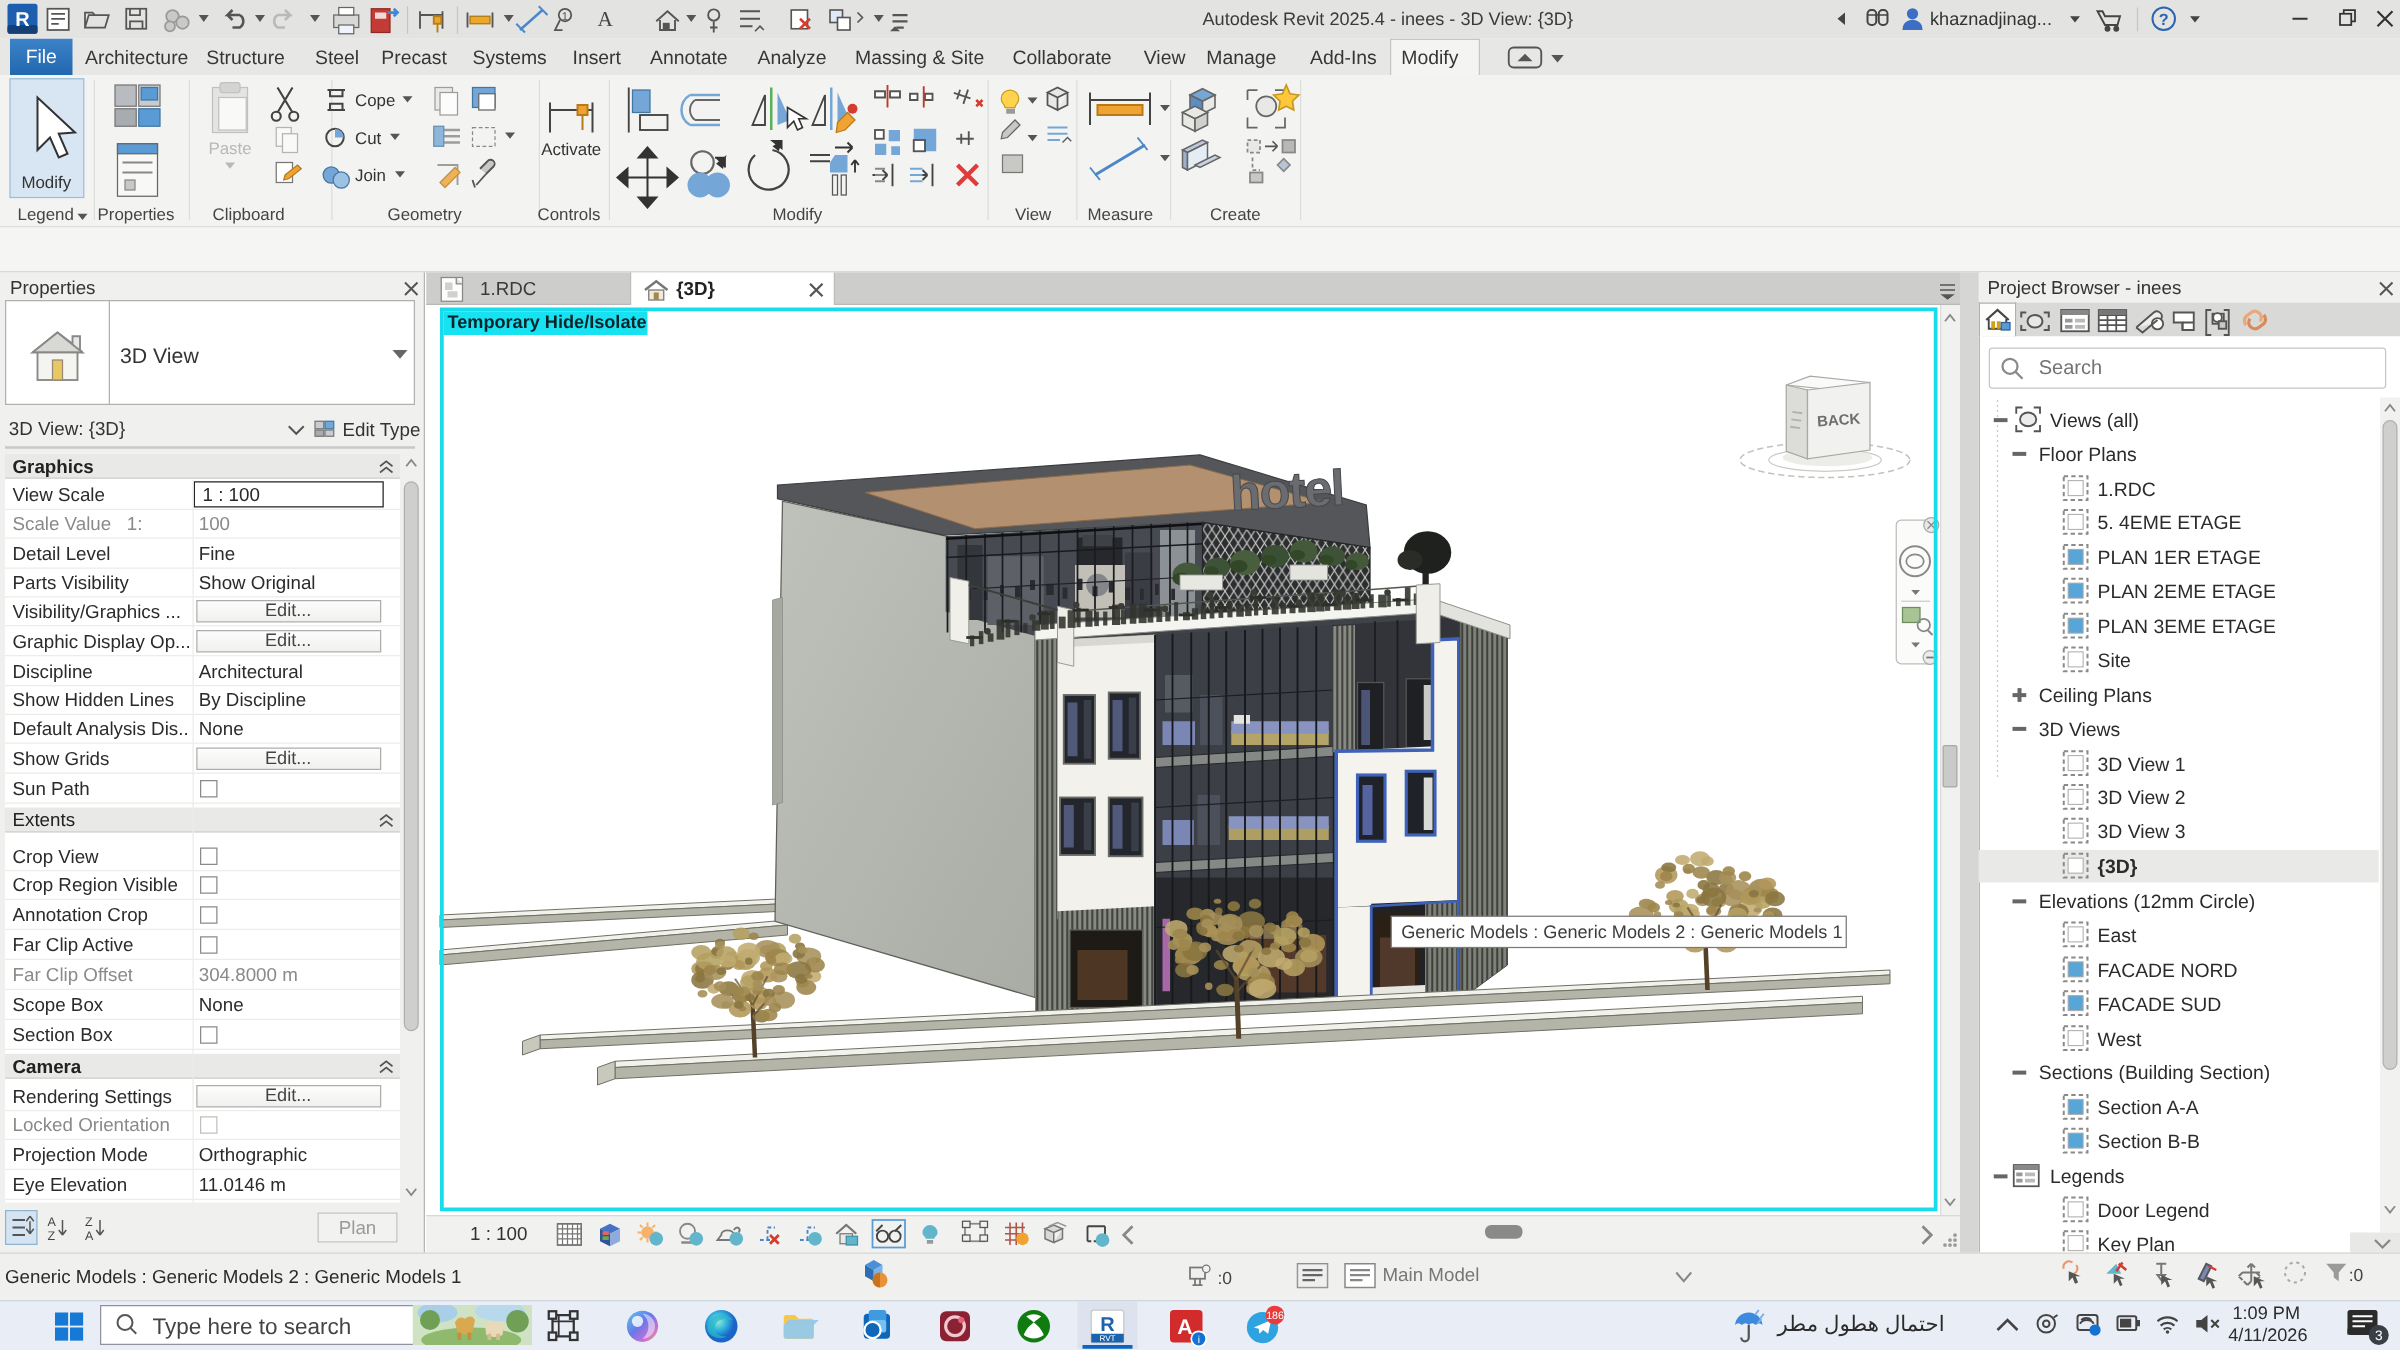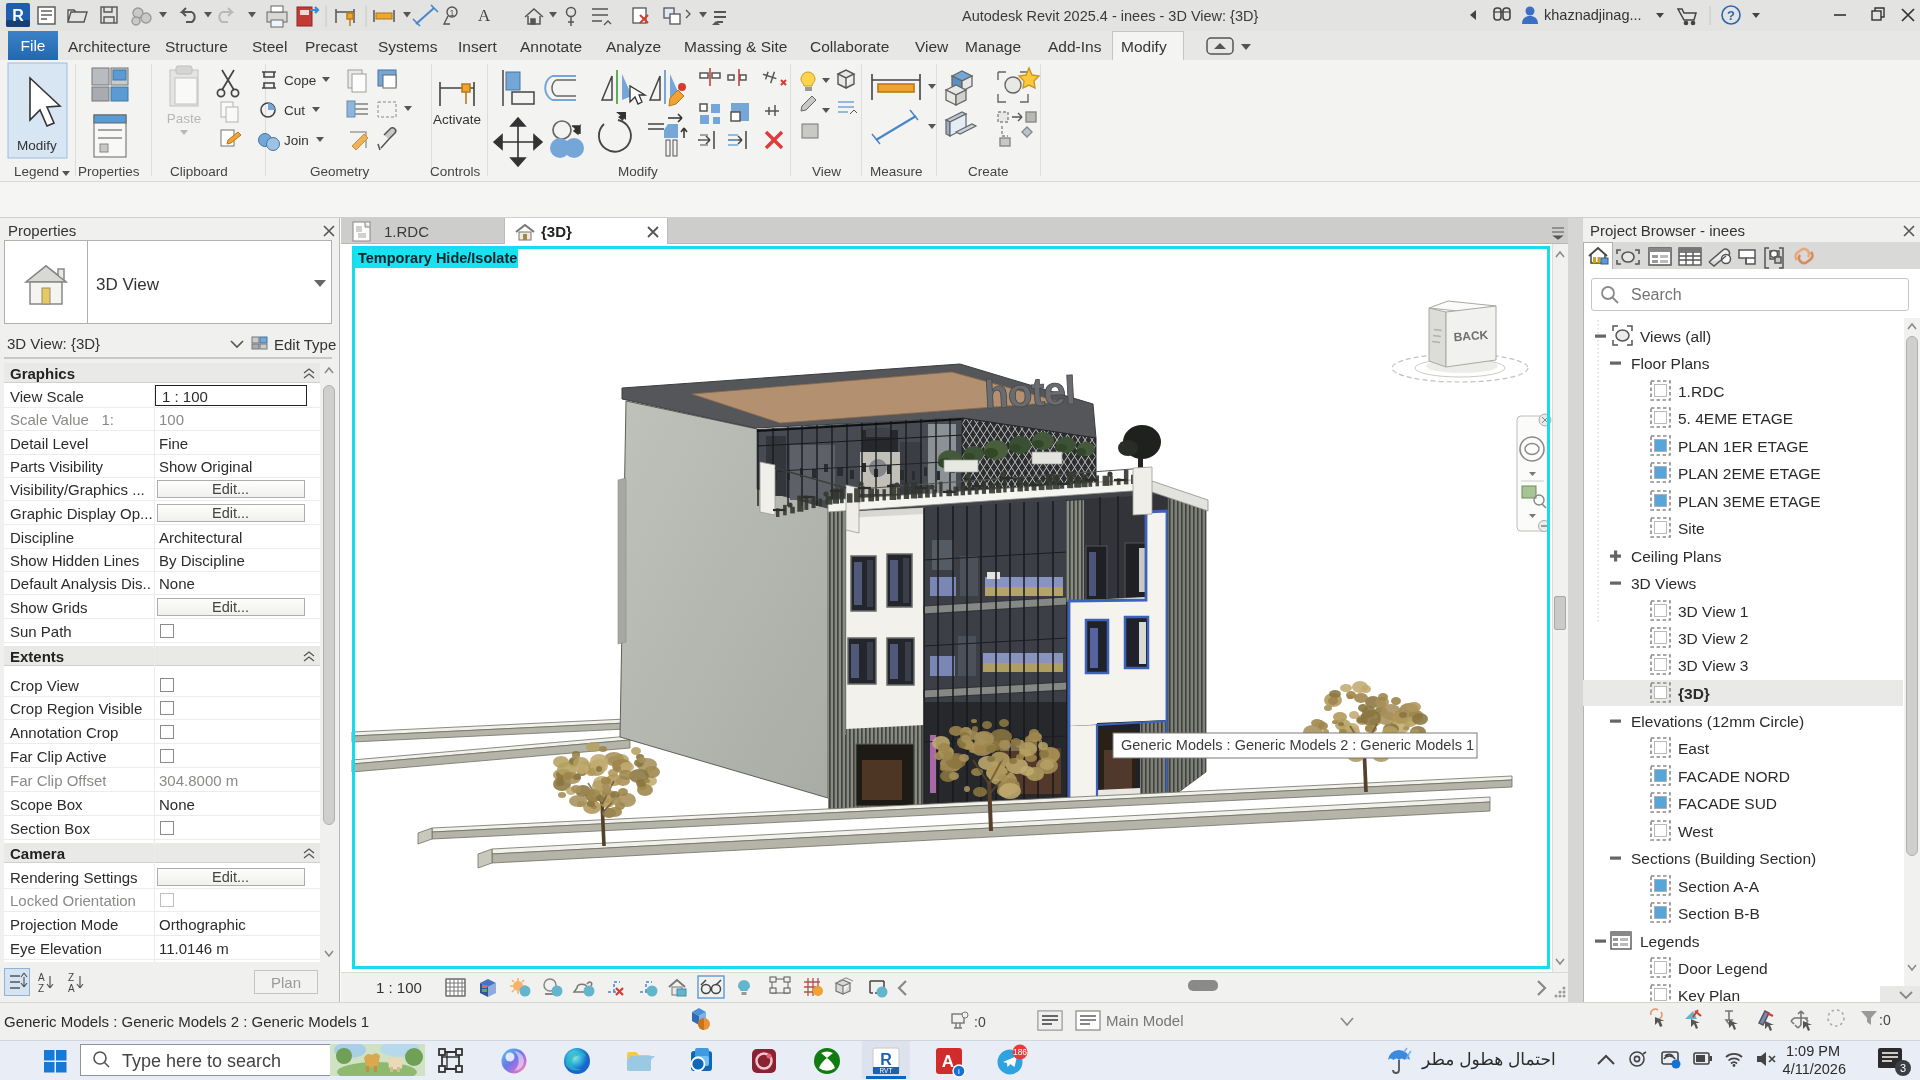--- a/index.html
+++ b/index.html
@@ -419,21 +419,21 @@
 <div class="t" style="left:10px;top:575px;font-size:15px;color:#2b2b2b;max-width:142px;overflow:hidden">Default Analysis Dis...</div>
 <div class="t" style="left:159px;top:575px;font-size:15px;color:#2b2b2b">None</div>
 <div class="a" style="left:4px;top:618px;width:316px;height:1px;background:#ececea"></div>
 <div class="t" style="left:10px;top:599px;font-size:15px;color:#2b2b2b;max-width:142px;overflow:hidden">Show Grids</div>
 <div class="a" style="left:157px;top:598px;width:148px;height:18px;border:1px solid #adadab;background:linear-gradient(#fdfdfd,#f0f0ee)"></div>
 <div class="t" style="left:212px;top:599px;font-size:14.5px;color:#444">Edit...</div>
 <div class="a" style="left:4px;top:642px;width:316px;height:1px;background:#ececea"></div>
 <div class="t" style="left:10px;top:623px;font-size:15px;color:#2b2b2b;max-width:142px;overflow:hidden">Sun Path</div>
 <div class="a" style="left:160px;top:624px;width:14px;height:14px;border:1px solid #8a8a88;background:#fff"></div>
 <div class="a" style="left:4px;top:646px;width:316px;height:20px;background:#e9e9e7;border-bottom:1px solid #d0d0ce"></div>
-<div class="t" style="left:10px;top:648px;font-size:15px;font-weight:bold;color:#222">Extents</div>
+<div class="t" style="left:10px;top:648px;font-size:15px;font-weight:normal;color:#222">Extents</div>
 <svg class="a" style="left:302px;top:650px" width="14" height="14">
       <path d="M2 6 l5 -4 l5 4 M2 11 l5 -4 l5 4" stroke="#555" stroke-width="1.3" fill="none"></path>
     </svg>
 <div class="a" style="left:4px;top:696px;width:316px;height:1px;background:#ececea"></div>
 <div class="t" style="left:10px;top:677px;font-size:15px;color:#2b2b2b;max-width:142px;overflow:hidden">Crop View</div>
 <div class="a" style="left:160px;top:678px;width:14px;height:14px;border:1px solid #8a8a88;background:#fff"></div>
 <div class="a" style="left:4px;top:719px;width:316px;height:1px;background:#ececea"></div>
 <div class="t" style="left:10px;top:700px;font-size:15px;color:#2b2b2b;max-width:142px;overflow:hidden">Crop Region Visible</div>
 <div class="a" style="left:160px;top:701px;width:14px;height:14px;border:1px solid #8a8a88;background:#fff"></div>
 <div class="a" style="left:4px;top:743px;width:316px;height:1px;background:#ececea"></div>

